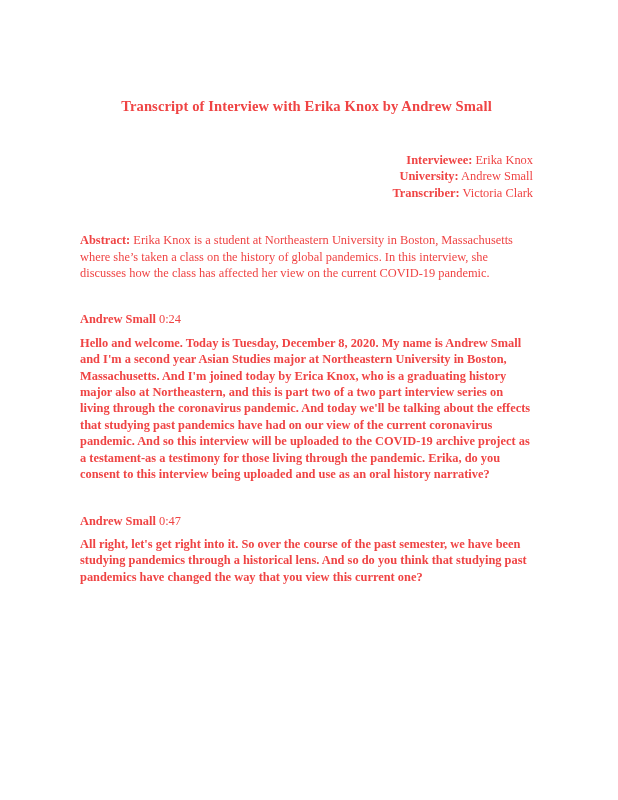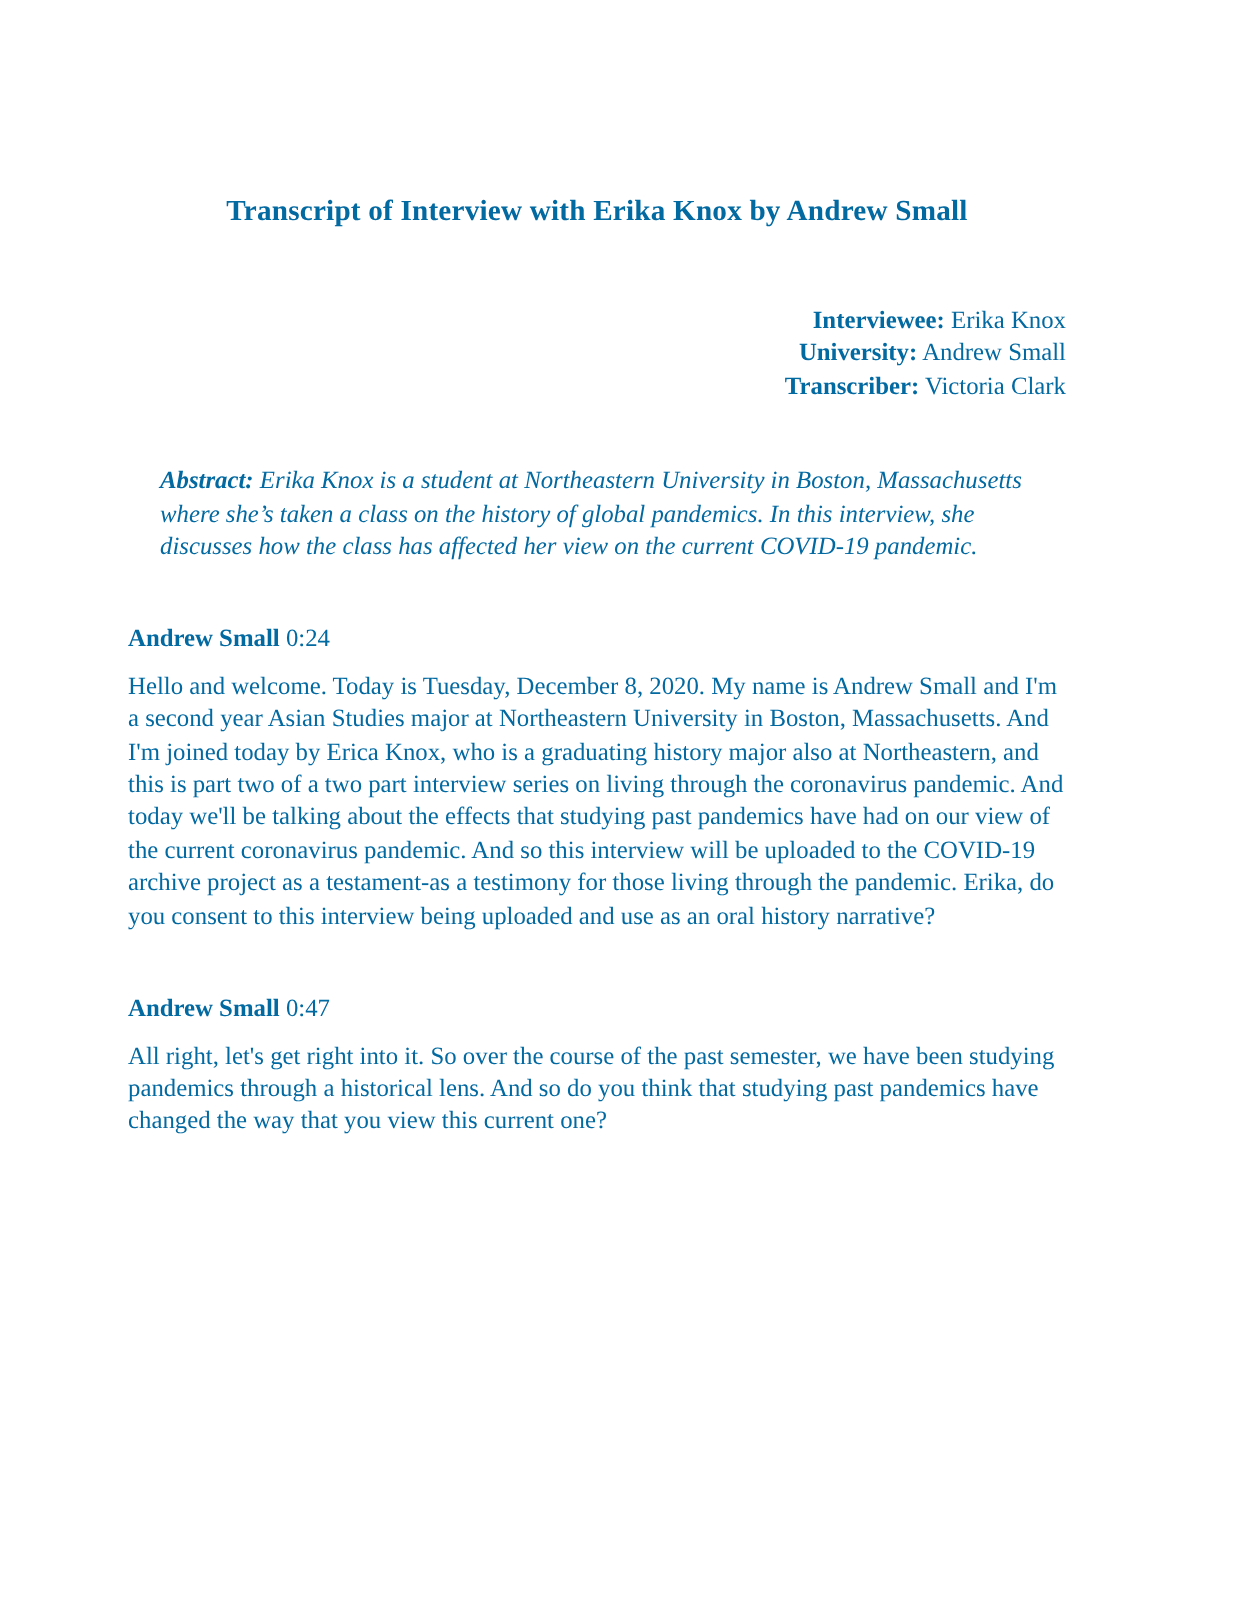--- a/index.html
+++ b/index.html
@@ -6,54 +6,54 @@
     margin: 0;
     padding: 0;
     background: #ffffff;
   }
   .doc-page {
     position: relative;
     width: 618px;
     height: 800px;
     box-sizing: border-box;
     background: #ffffff;
-    color: #0369a1;
+    color: #ef4444;
     font-family: "Liberation Serif", "DejaVu Serif", serif;
     font-size: 12.4px;
     line-height: 16.4px;
-    padding: 97px 85px 0 64px;
+    padding: 97px 85px 0 80px;
     overflow: hidden;
   }
   .doc-title {
     font-size: 14.6px;
     line-height: 19px;
     font-weight: bold;
     text-align: center;
     margin: 0 0 36px 0;
     letter-spacing: 0.1px;
   }
   .meta-block p {
     margin: 0;
     text-align: right;
   }
   .b {
     font-weight: bold;
   }
   .abstract-para {
-    margin: 31px 0 0 16px;
-    font-style: italic;
+    margin: 31px 0 0 0;
   }
   .entry {
     margin-top: 30px;
   }
   .speaker-line {
     margin: 0 0 7px 0;
   }
   .utterance {
     margin: 0;
+    font-weight: bold;
   }
 </style>
 </head>
 <body>
 
 <div class="doc-page">
 
   <h1 class="doc-title">Transcript of Interview with Erika Knox by Andrew Small</h1>
 
   <div class="meta-block">

